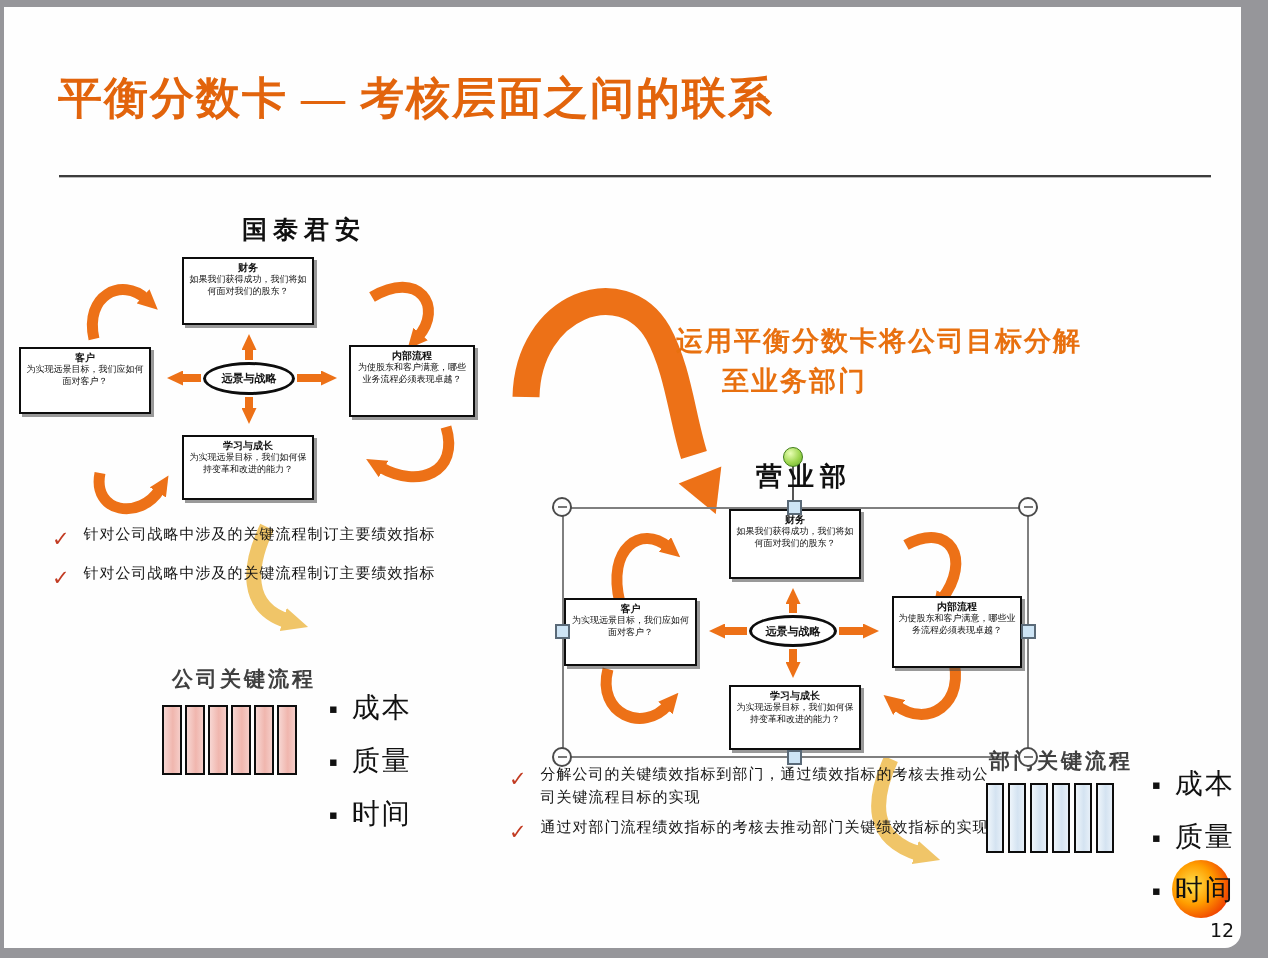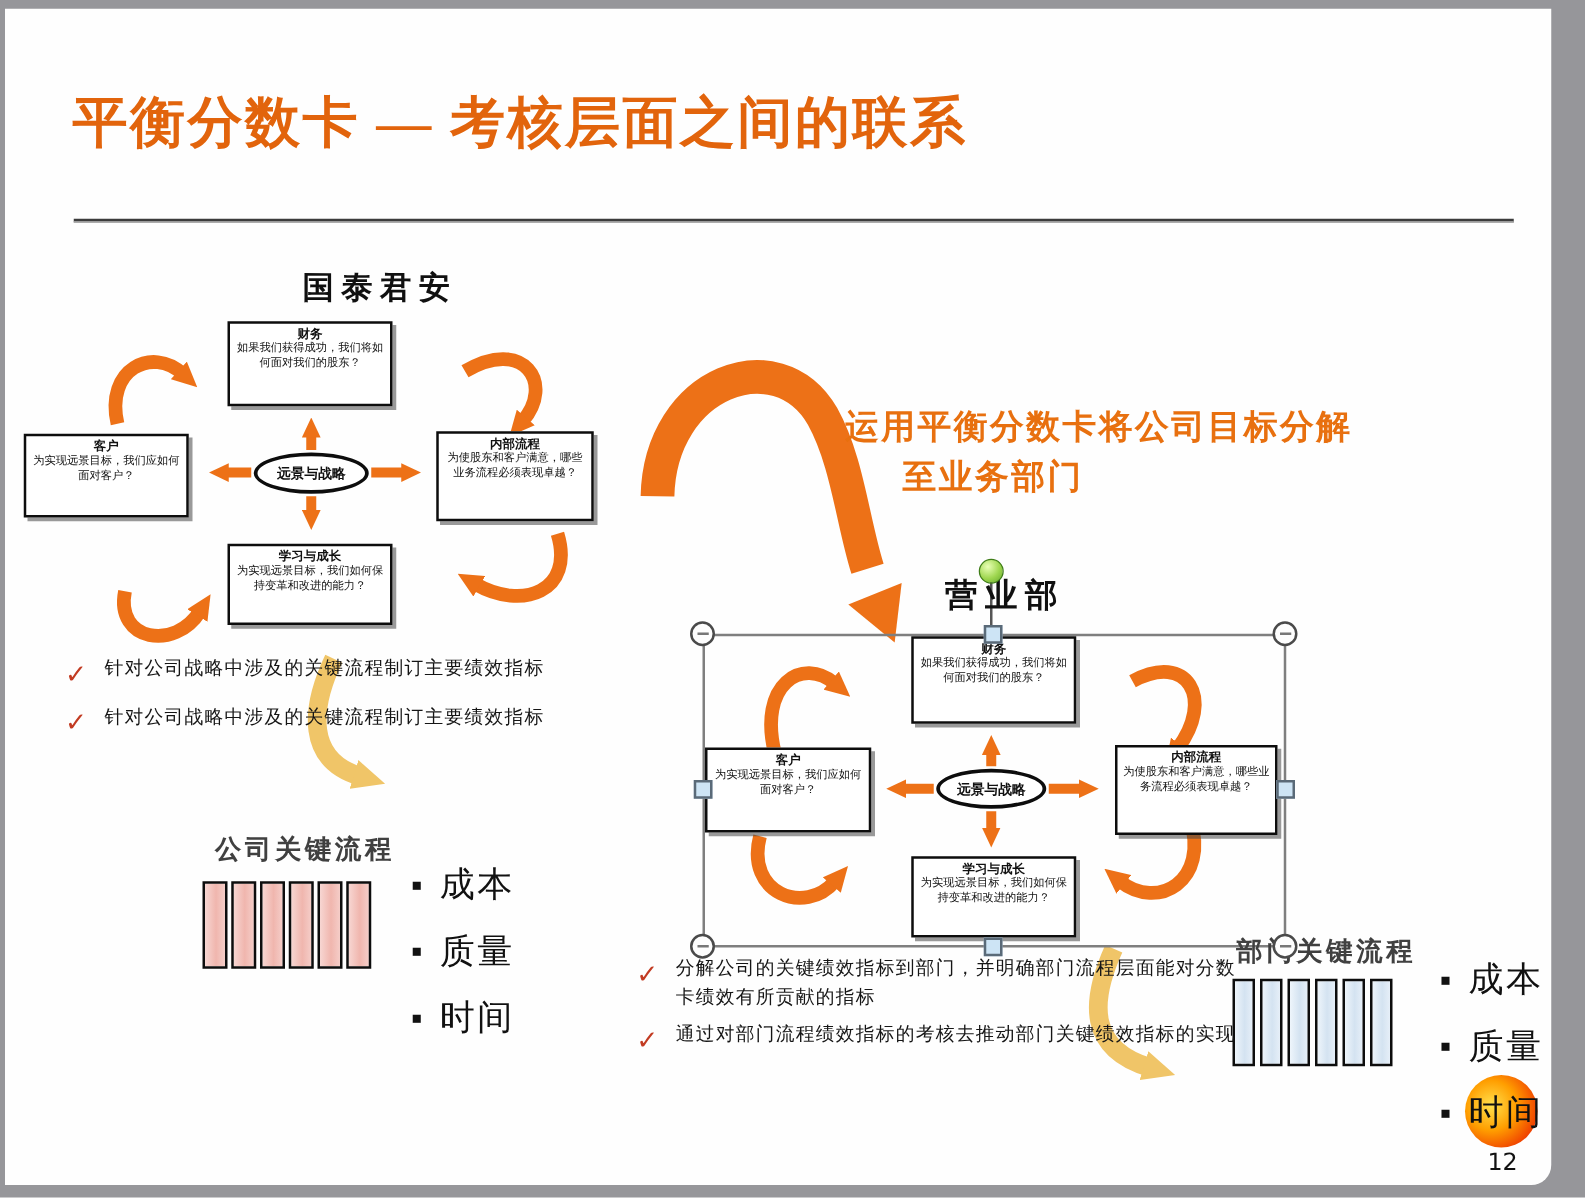--- a/index.html
+++ b/index.html
@@ -75,21 +75,21 @@
   .rot-handle {
     position:absolute; z-index:5; width:20px; height:20px; border-radius:50%;
     background:radial-gradient(circle at 35% 30%, #e9ffb5 0%, #9ed64f 55%, #64a82c 100%);
     border:1px solid #3f7d18;
   }
   
   .sphere {
     position:absolute; z-index:2; width:58px; height:58px; border-radius:50%;
     background:radial-gradient(circle at 36% 42%, #ffe14d 0%, #ff9e00 40%, #f04300 75%, #d92b00 100%);
   }
-  .pagenum { position:absolute; z-index:2; font-size:19px; color:#111; }
+  .pagenum { position:absolute; z-index:2; font-size:19px; color:#111;margin-left:20px; }
 </style>
 </head>
 <body>
 
 <div class="slide">
 
   <div class="title">平衡分数卡 — 考核层面之间的联系</div>
   <div class="divider"></div>
 
   <svg class="arrows" width="1268" height="958" viewBox="0 0 1268 958">
@@ -243,21 +243,21 @@
     <div class="t">学习与成长</div>
     <div class="b">为实现远景目标，我们如何保持变革和改进的能力？</div>
   </div>
   <div class="bsc-ellipse" style="left:745px; top:608px; width:88px; height:32px;">
     <span>远景与战略</span>
   </div>
 
   <div class="notes" style="left:505px; top:756px;">
     <div class="note-item">
       <span class="note-check">✓</span>
-      <span class="note-text">分解公司的关键绩效指标到部门，并明确部门流程层面能对分数卡绩效有所贡献的指标</span>
+      <span class="note-text">分解公司的关键绩效指标到部门，通过绩效指标的考核去推动公司关键流程目标的实现</span>
     </div>
     <div class="note-item">
       <span class="note-check">✓</span>
       <span class="note-text">通过对部门流程绩效指标的考核去推动部门关键绩效指标的实现</span>
     </div>
   </div>
 
   <div class="proc-label" style="left:985px; top:740px;">部门关键流程</div>
   <div class="bars" style="left:982px; top:776px; gap:4px;">
     <div class="bar blue"></div>

